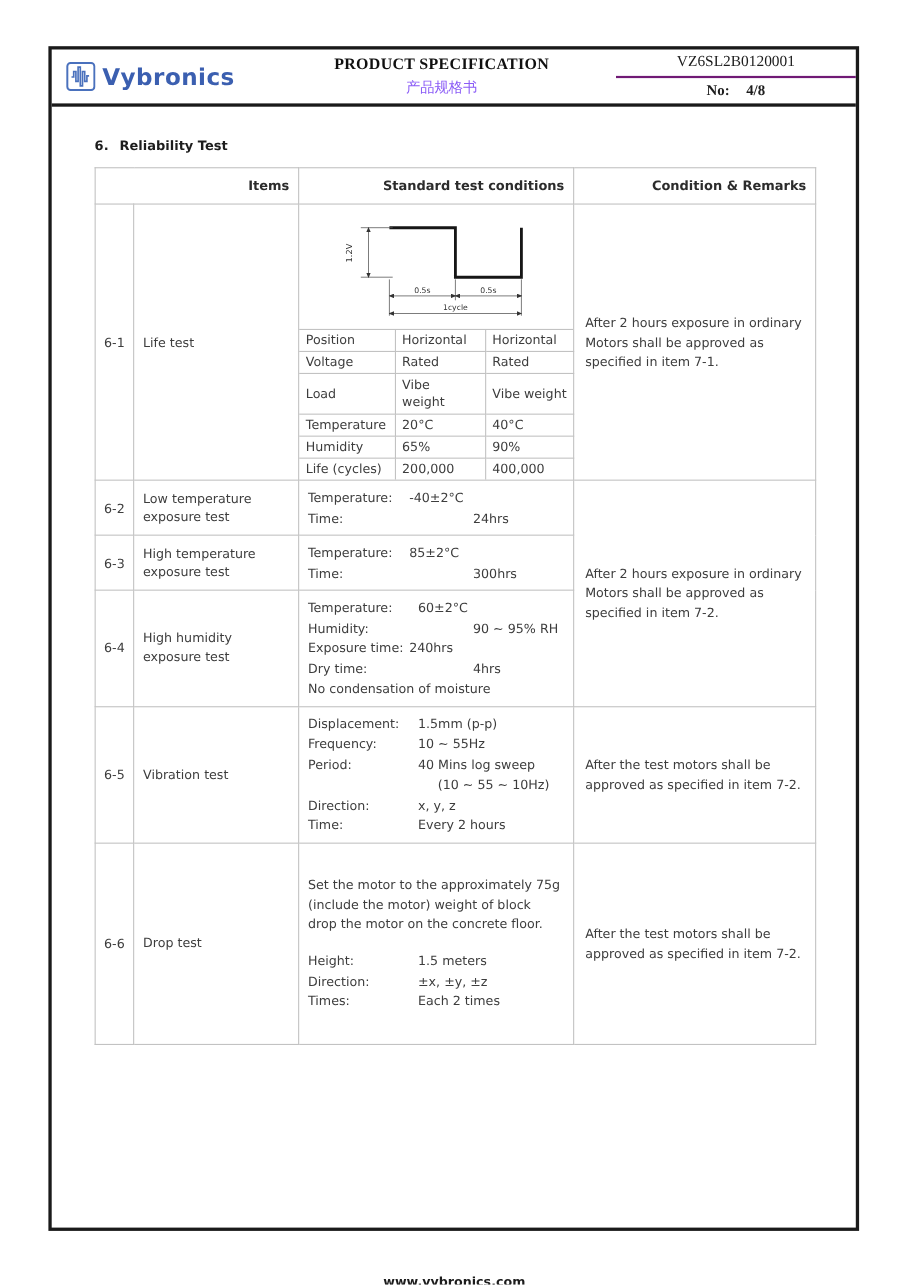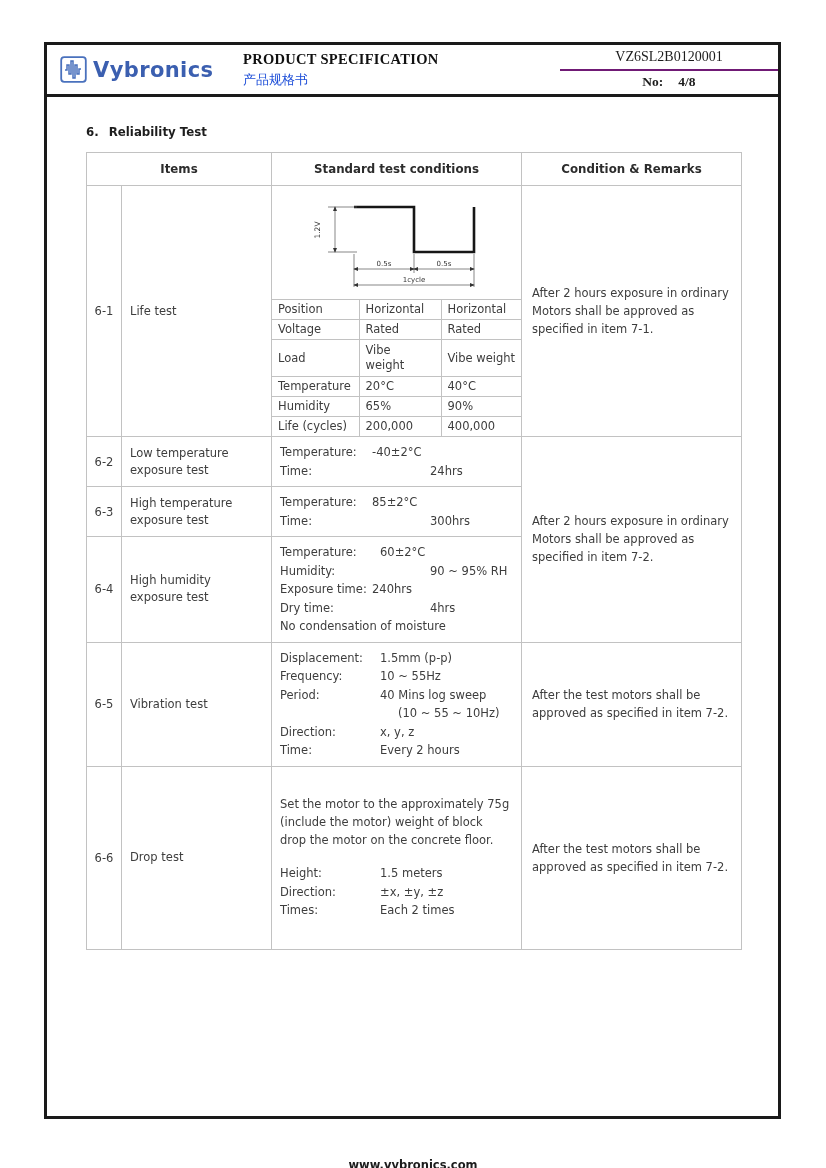--- a/index.html
+++ b/index.html
@@ -9,32 +9,32 @@
     font-family:"DejaVu Sans", sans-serif; overflow:hidden;
   }
   .page {
     position:absolute; left:44px; top:42px; width:737px; height:1077px;
     border:3px solid #1a1a1a; background:#fff;
   }
   
   .doc-header { display:flex; align-items:stretch; height:52px; border-bottom:3px solid #1a1a1a; }
   .logo { width:196px; display:flex; align-items:center; gap:6px; padding-left:13px; }
   .logo-text { font-size:21px; font-weight:bold; color:#3b5fb0; letter-spacing:.4px; }
-  .titles { flex:1; text-align:left; font-family:"Liberation Serif", serif; display:flex; flex-direction:column; justify-content:center; }
+  .titles { flex:1; text-align:center; font-family:"Liberation Serif", serif; display:flex; flex-direction:column; justify-content:center; }
   .title-en { font-size:14.5px; font-weight:bold; color:#101010; letter-spacing:.3px; }
-  .title-zh { font-size:13px; color:#1d4ed8; margin-top:3px; }
+  .title-zh { font-size:13px; color:#8b5cf6; margin-top:3px; }
   .doc-meta { width:218px; display:flex; flex-direction:column; font-family:"Liberation Serif", serif; }
   .part-no { flex:1; display:flex; align-items:center; justify-content:center; font-size:14px; color:#1c1c1c; border-bottom:2px solid #701a75; }
   .page-no { flex:1; display:flex; align-items:center; justify-content:center; gap:15px; font-size:13.5px; font-weight:bold; color:#1c1c1c; }
   
   .content { padding:28px 0 0 39px; }
   .section-title { font-size:11.8px; font-weight:bold; color:#1d1d1d; margin-bottom:13px; display:flex; gap:10px; }
   table.main { width:655px; border-collapse:collapse; table-layout:fixed; }
   table.main th, table.main td { border:1px solid #c2c2c2; font-size:11.5px; color:#3d3d3d; vertical-align:middle; }
-  table.main th { text-align:center; padding:8px 8px; font-size:11.8px; color:#2c2c2c; }
+  table.main th { text-align:right; padding:8px 8px; font-size:11.8px; color:#2c2c2c; }
   td.num { text-align:center; }
   td.name { padding:4px 8px; line-height:17px; }
   td.cond { padding:6px 8px; }
   td.remark { padding:2px 10px; line-height:18px; }
   tr.h-hdr { height:33px; } tr.h61 { height:244px; } tr.h62 { height:45px; }
   tr.h63 { height:45px; } tr.h64 { height:103px; } tr.h65 { height:124px; } tr.h66 { height:183px; }
   td.cond61 { padding:0; vertical-align:top; }
   .diagram-wrap { height:113px; display:flex; align-items:center; justify-content:center; padding-top:4px; }
   .sub-wrap { border-top:1px solid #c2c2c2; }
   table.sub { width:100%; border-collapse:collapse; table-layout:fixed; border-style:hidden; }

